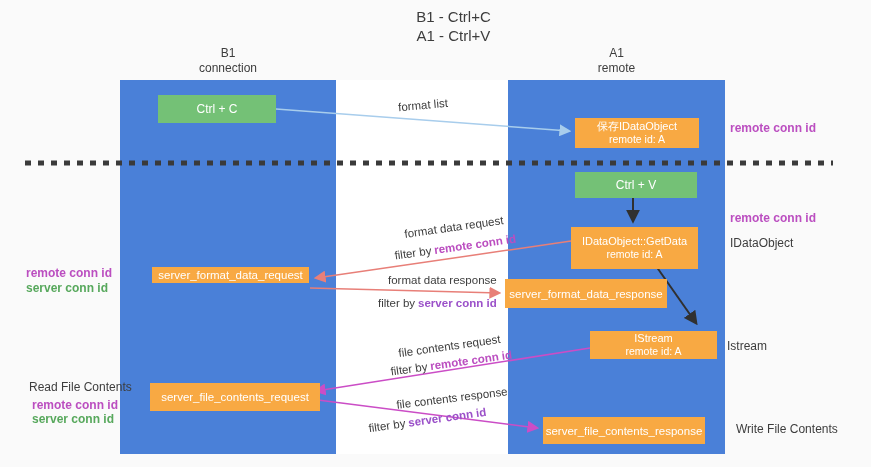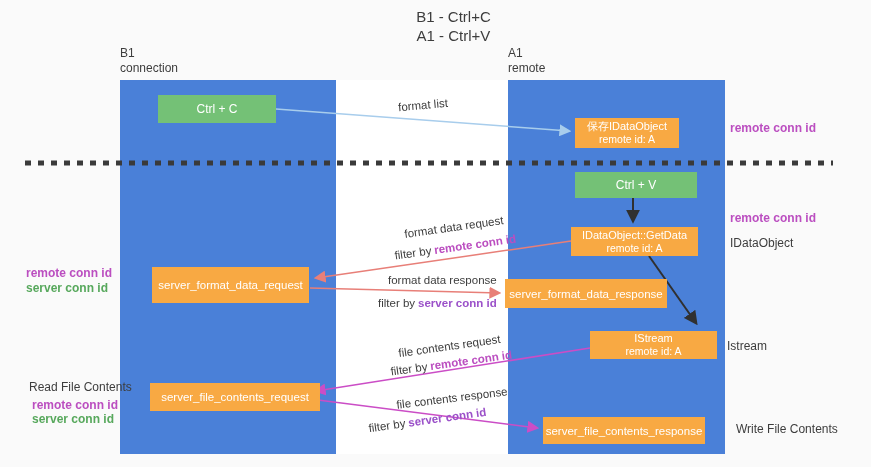--- a/index.html
+++ b/index.html
@@ -6,44 +6,44 @@
   #canvas{
     position:relative;width:871px;height:467px;overflow:hidden;
     background:#fafafa;font-family:"Liberation Sans",sans-serif;color:#3d3d3d;
   }
   .abs{position:absolute;}
   .nowrap{white-space:nowrap;}
   
   #title{left:0;top:7px;width:871px;box-sizing:border-box;padding-left:36px;
     text-align:center;font-size:15px;line-height:19px;color:#3d3d3d;}
   
-  .col-header{top:46px;text-align:left;font-size:12px;line-height:15px;color:#3d3d3d;}
+  .col-header{top:46px;text-align:center;font-size:12px;line-height:15px;color:#3d3d3d;}
   #hdr-left{left:120px;width:216px;}
   #hdr-right{left:508px;width:217px;}
   
   #mid-band{left:336px;top:80px;width:172px;height:374px;background:#ffffff;z-index:0;}
   
   .col{top:80px;height:374px;background:#4a80d8;z-index:1;}
   #col-left{left:120px;width:216px;}
   #col-right{left:508px;width:217px;}
   
   #arrows{left:0;top:0;z-index:2;pointer-events:none;}
   
   .node{z-index:3;display:flex;flex-direction:column;align-items:center;justify-content:center;
     color:#ffffff;text-align:left;}
   .green{background:#74c176;}
   .orange{background:#f8a943;}
   .node .l1{font-size:11px;line-height:13px;}
   .node .l2{font-size:10.5px;line-height:13px;}
   .node.single{font-size:11.5px;}
   #box-ctrl-c{left:158px;top:95px;width:118px;height:28px;font-size:12px;}
-  #box-saved{left:575px;top:118px;width:104px;height:30px;}
+  #box-saved{left:575px;top:118px;width:124px;height:30px;}
   #box-ctrl-v{left:575px;top:172px;width:122px;height:26px;font-size:12px;}
-  #box-getdata{left:571px;top:227px;width:127px;height:29px;}
-  #box-fmt-req{left:152px;top:267px;width:157px;height:36px;}
+  #box-getdata{left:571px;top:227px;width:127px;height:42px;}
+  #box-fmt-req{left:152px;top:267px;width:157px;height:16px;}
   #box-fmt-resp{left:505px;top:279px;width:162px;height:29px;}
   #box-istream{left:590px;top:331px;width:127px;height:28px;}
   #box-file-req{left:150px;top:383px;width:170px;height:28px;}
   #box-file-resp{left:543px;top:417px;width:162px;height:27px;}
   
   .flow-lbl{z-index:4;font-size:11.5px;color:#3d3d3d;}
   .flow-lbl .hl{font-weight:bold;margin-left:3px;}
   .magenta{color:#bb4ec0;}
   .purple{color:#9b51c9;}
   .greentx{color:#57a85c;}

